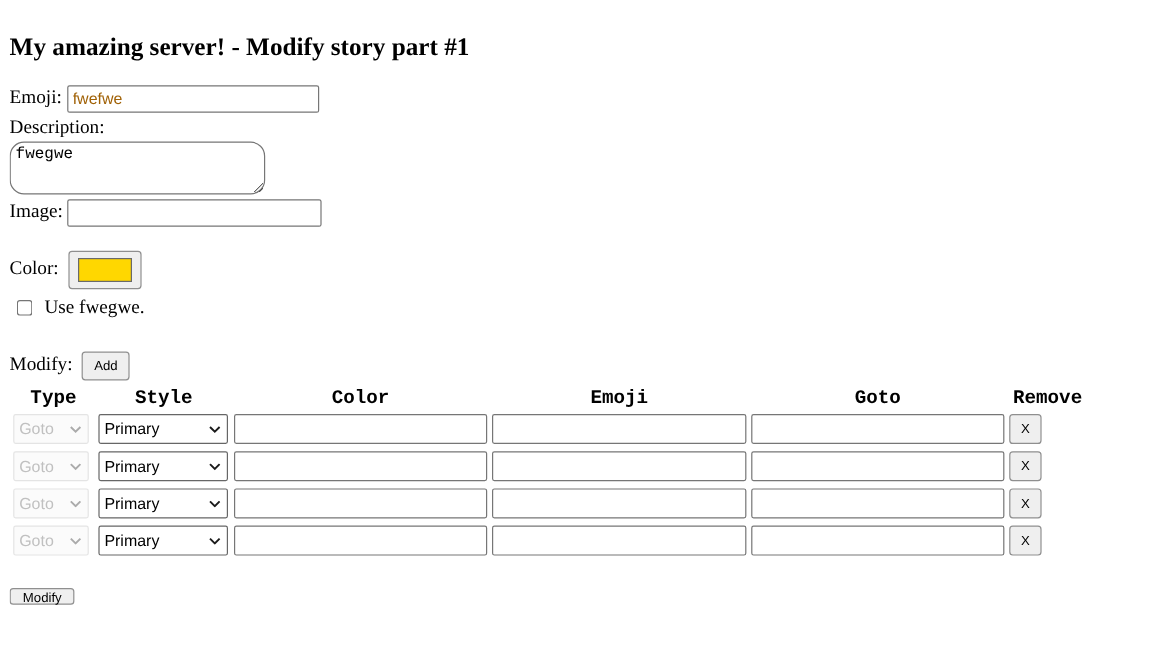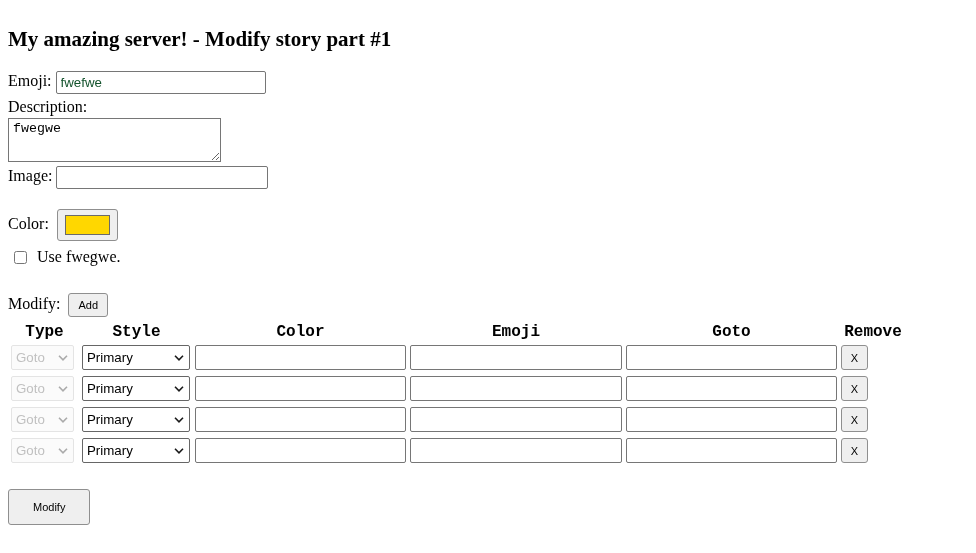--- a/index.html
+++ b/index.html
@@ -23,40 +23,40 @@
   .row-desc-label { margin-top: 4px; }
   .row-image { margin-top: 4px; }
   .row-color { margin-top: 20px; }
   .row-checkbox { margin-top: 7px; padding-left: 6px; }
   .row-choices { margin-top: 27px; }
   .row-modify { margin-top: 22px; }
 
   .text-input {
     font-family: "Liberation Sans", sans-serif;
     font-size: 13.3px;
-    color: #14532d;
+    color: #a16207;
     border: 1px solid #767676;
     border-radius: 2px;
     padding: 2px 4px;
     height: 23px;
     vertical-align: middle;
     background: #fff;
   }
   .title-input { width: 210px; }
   .image-input { width: 212px; }
 
   .desc-textarea {
     display: block;
     margin-top: 2px;
     width: 213px;
     height: 44px;
     font-family: "Liberation Mono", "DejaVu Sans Mono", monospace;
     font-size: 13.3px;
     border: 1px solid #767676;
-    border-radius: 0;
+    border-radius: 12px;
     padding: 2px 4px;
     resize: both;
     overflow: auto;
   }
 
   .color-input {
     display: inline-block;
     width: 61px;
     height: 32px;
     background: #efefef;
@@ -84,21 +84,21 @@
   button {
     font-family: "Liberation Sans", sans-serif;
     font-size: 11px;
     color: #000;
     background: #efefef;
     border: 1px solid #8f8f8f;
     border-radius: 3px;
     cursor: pointer;
   }
   .add-button { height: 24px; padding: 1px 9px; vertical-align: middle; margin-left: 4px; }
-  .modify-button { height: 36px; padding: 2px 24px; }
+  .modify-button { height: 14px; padding: 2px 10px; }
   .x-button { width: 27px; height: 25px; padding: 0; }
 
   table.choices-table {
     border-collapse: separate;
     border-spacing: 2px;
     margin-top: 4px;
   }
   .choices-table th {
     font-family: Liberation Mono, monospace;
     font-size: 16px;

